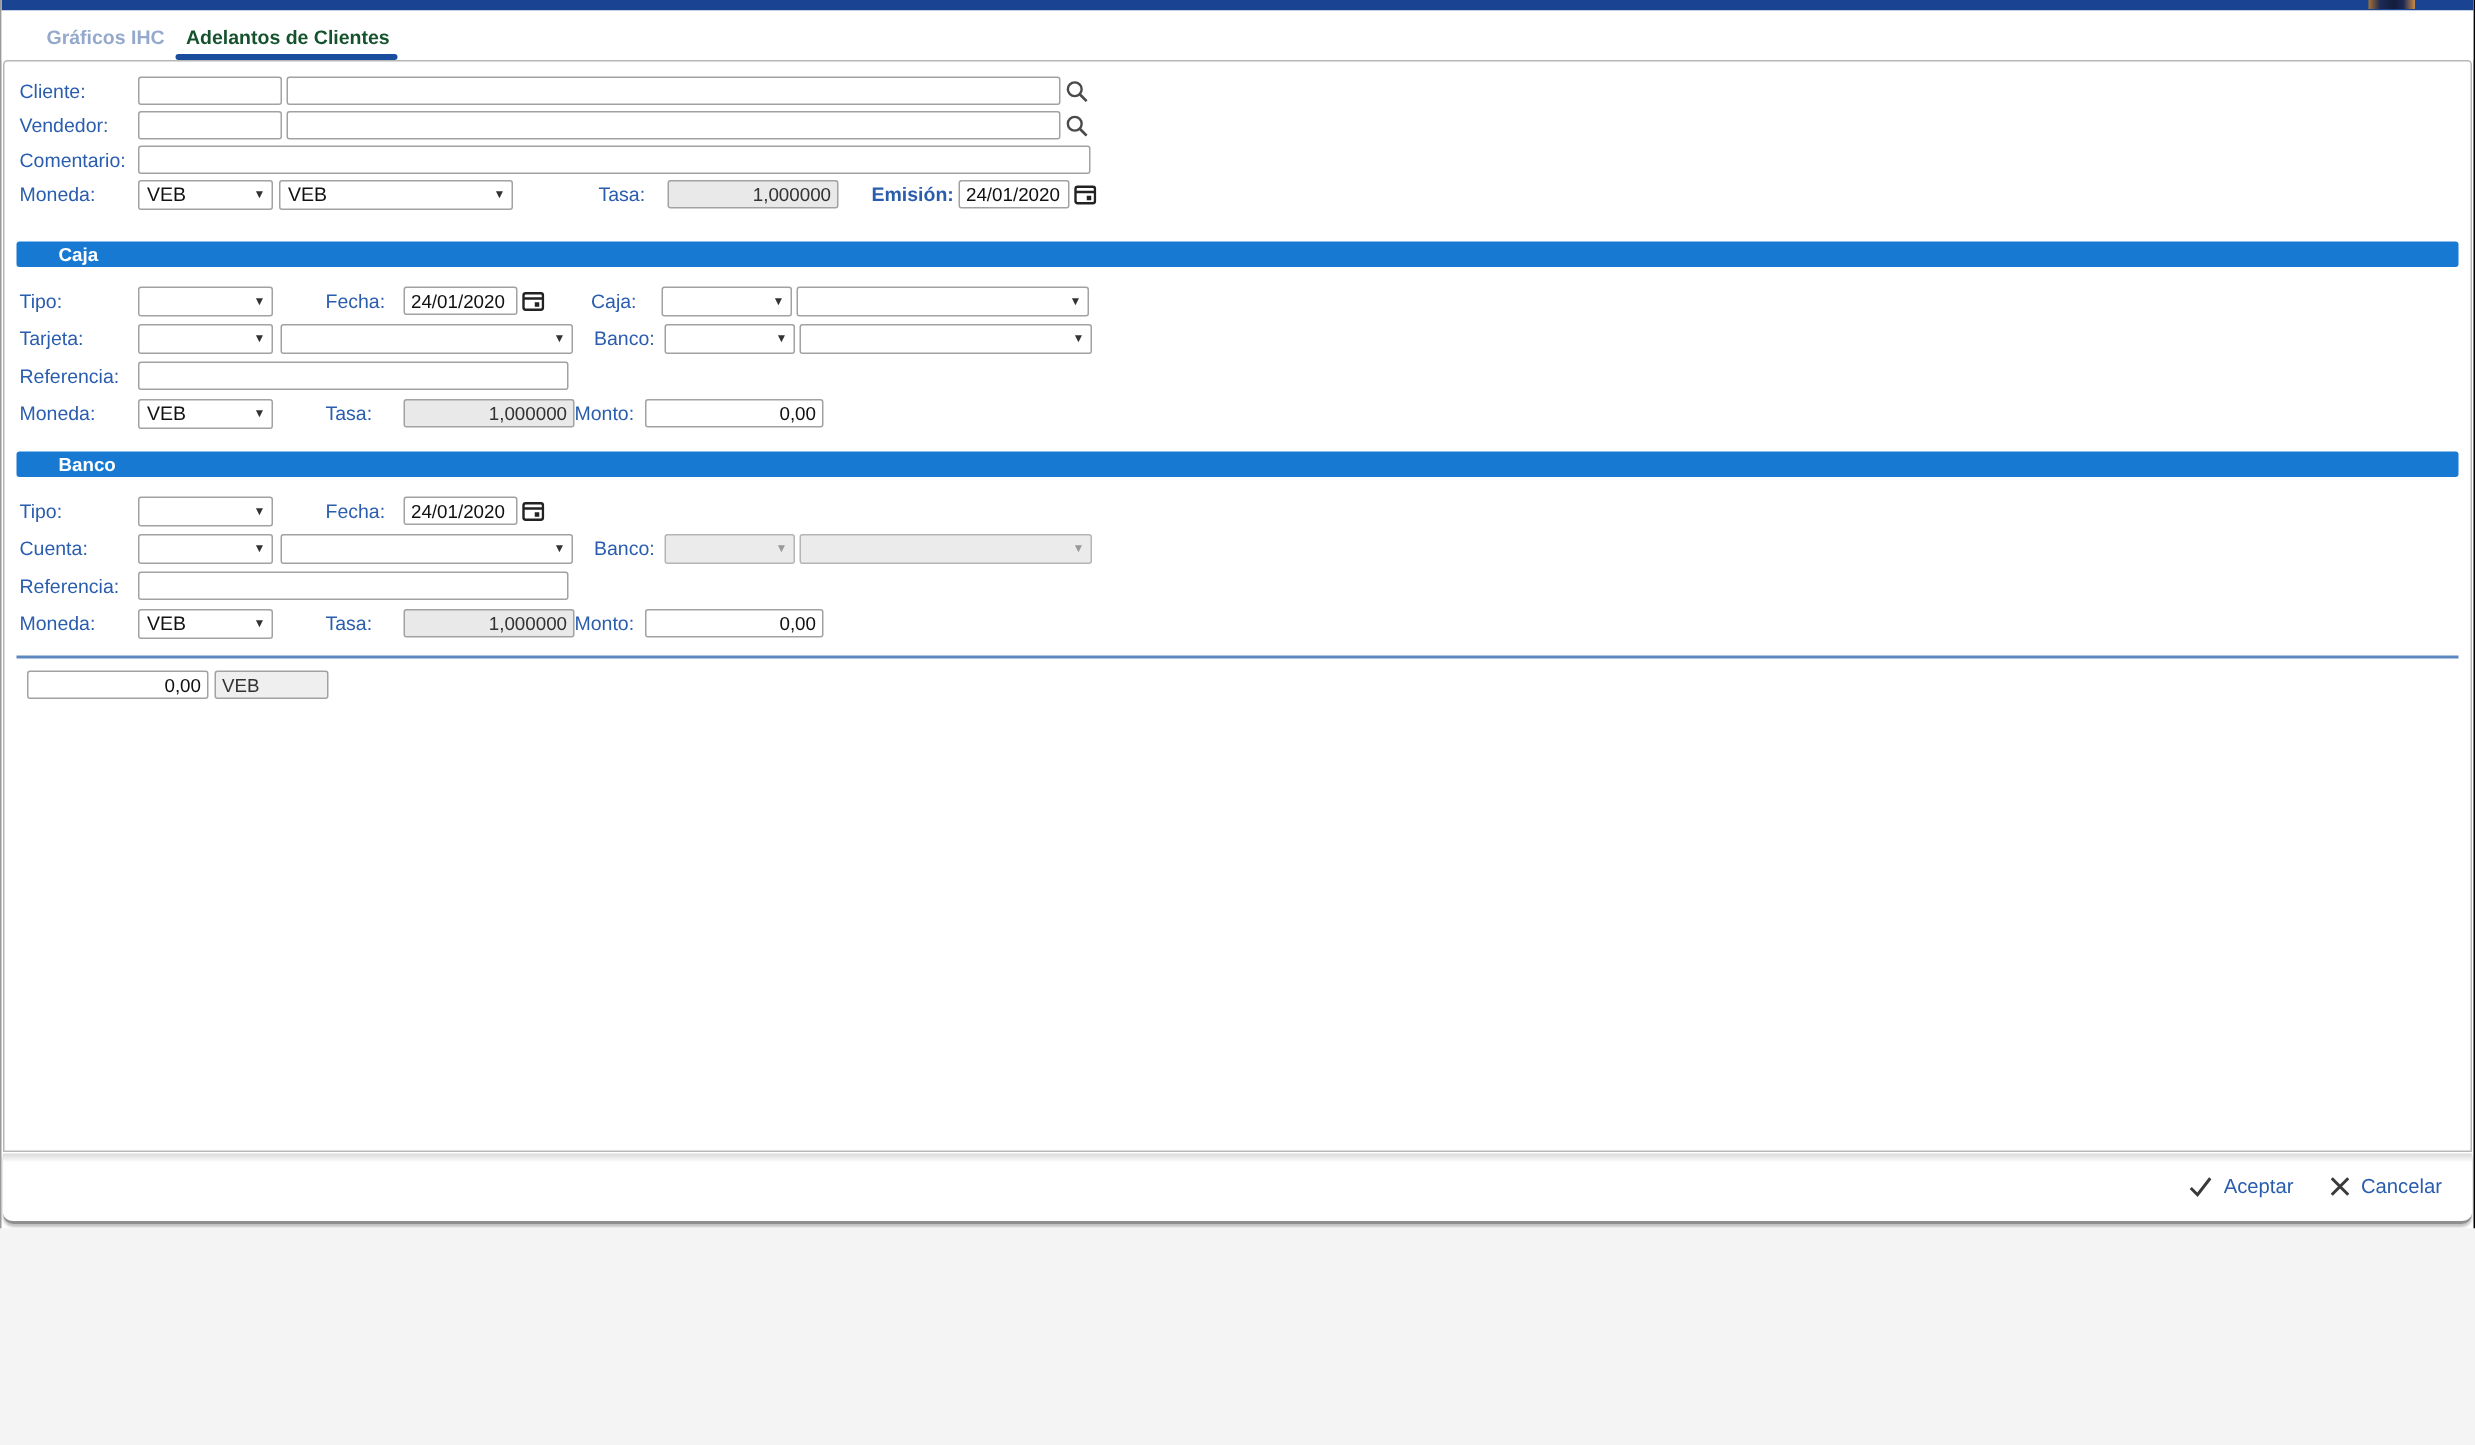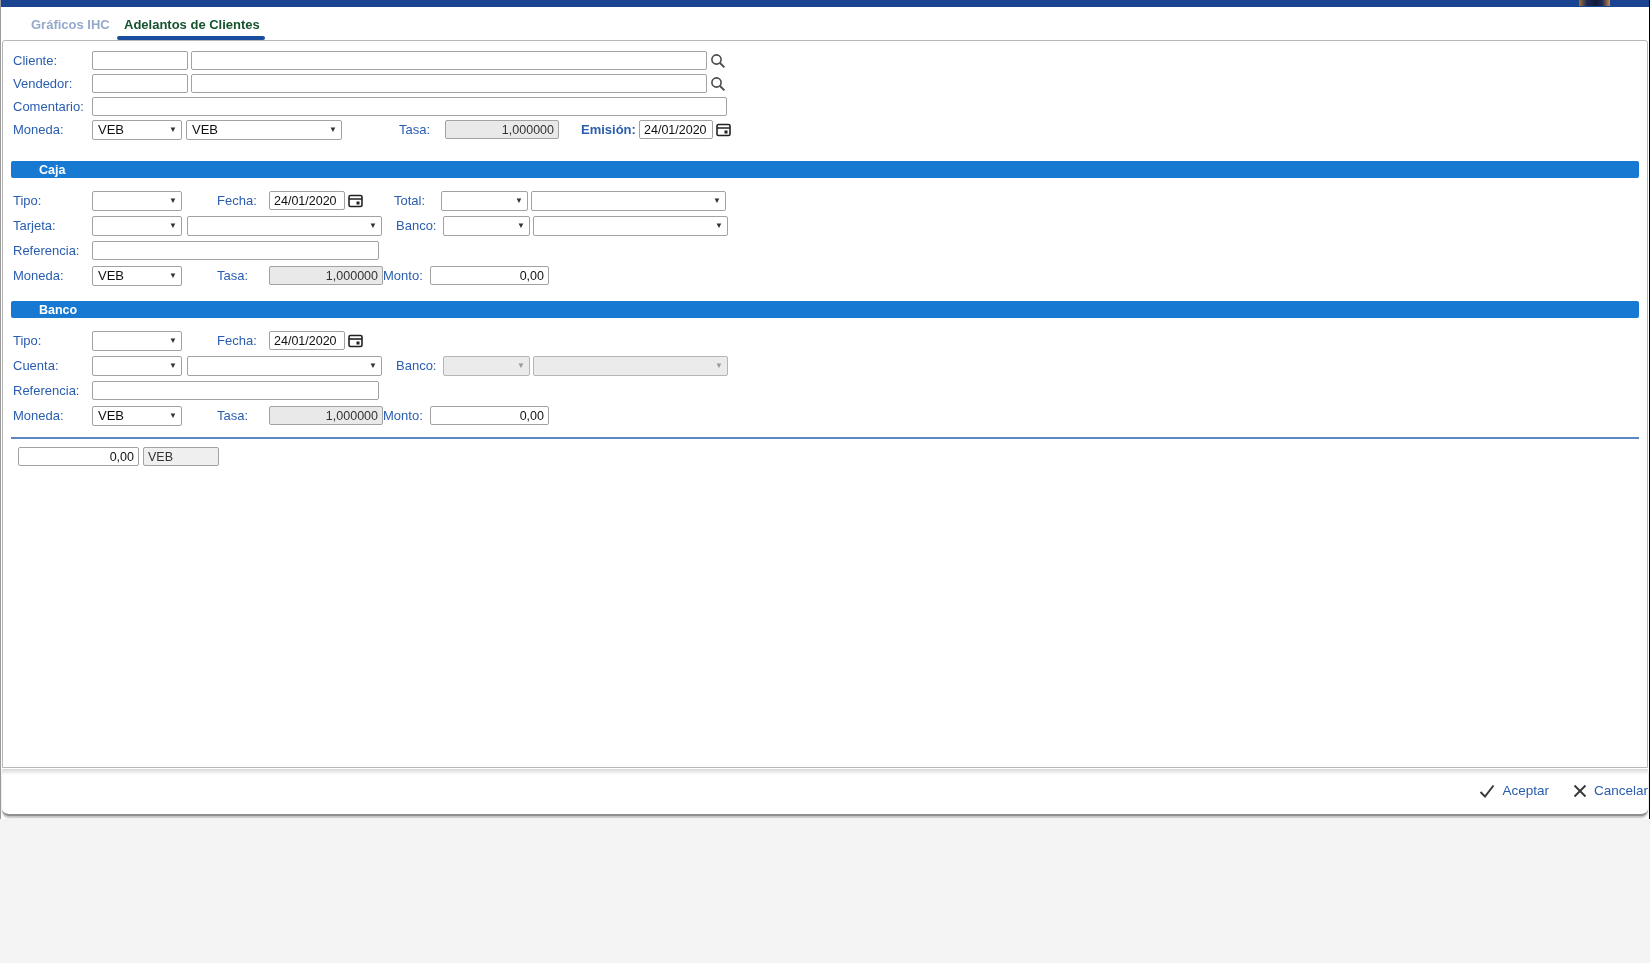--- a/index.html
+++ b/index.html
@@ -54,21 +54,21 @@
   .cur-box {
     width:76px; height:19px; border:1px solid #a2a2a2; border-radius:2px; background:#efefef;
     font-size:12.5px; color:#333; display:flex; align-items:center; padding-left:4px; flex:none;
   }
   .footer {
     position:absolute; bottom:3px; left:1px; right:1px; height:47px; background:#fff;
     border-bottom:2px solid #8f8f8f; border-radius:0 0 7px 7px;
     box-shadow:0 2px 2px rgba(0,0,0,0.25);
   }
   .footer-gradient { height:6px; background:linear-gradient(180deg,#d9d9d9,#ffffff); }
-  .footer-buttons { position:absolute; right:0; top:14px; display:flex; gap:24px; }
+  .footer-buttons { position:absolute; right:20px; top:14px; display:flex; gap:24px; }
   .btn { display:inline-flex; align-items:center; gap:7px; cursor:pointer; background:none; border:none;
     font-family:"Liberation Sans", sans-serif; }
   .btn span { color:#2a5dae; font-size:13.5px; }
   
   .ml4{margin-left:4px;} .ml3{margin-left:3px;} .ml5{margin-left:5px;}
   .w96{width:96px;} .w516{width:516px;} .w635{width:635px;}
   .w90{width:90px;} .w156{width:156px;} .w114{width:114px;} .w74{width:74px;} .w76{width:76px;}
   .w87{width:87px;} .w195{width:195px;} .w287{width:287px;} .w119{width:119px;} .w121{width:121px;}
   .tasa-gap{margin-left:57px; width:46px;}
   .emis-gap{margin-left:22px; width:58px;font-weight:bold;}
@@ -159,21 +159,21 @@
         </div>
         <span class="lbl2 fecha-gap">Fecha:</span>
         <input class="inp w76" value="24/01/2020" style="">
         <span class="icon-btn ml3">
           <svg width="15" height="15" viewBox="0 0 15 15">
               <rect x="1" y="2.5" width="13" height="11" rx="1.5" fill="none" stroke="#222" stroke-width="1.6"></rect>
               <line x1="1" y1="6" x2="14" y2="6" stroke="#222" stroke-width="1.6"></line>
               <rect x="8.5" y="8.5" width="3" height="3" fill="#222"></rect>
             </svg>
         </span>
-        <span class="lbl2 col3-gap">Total:</span>
+        <span class="lbl2 col3-gap">Caja:</span>
         <div class="sel w87">
           <span></span>
           <span class="arrow">▼</span>
         </div>
         <div class="sel w195 ml3">
           <span></span>
           <span class="arrow">▼</span>
         </div>
       </div>
 

